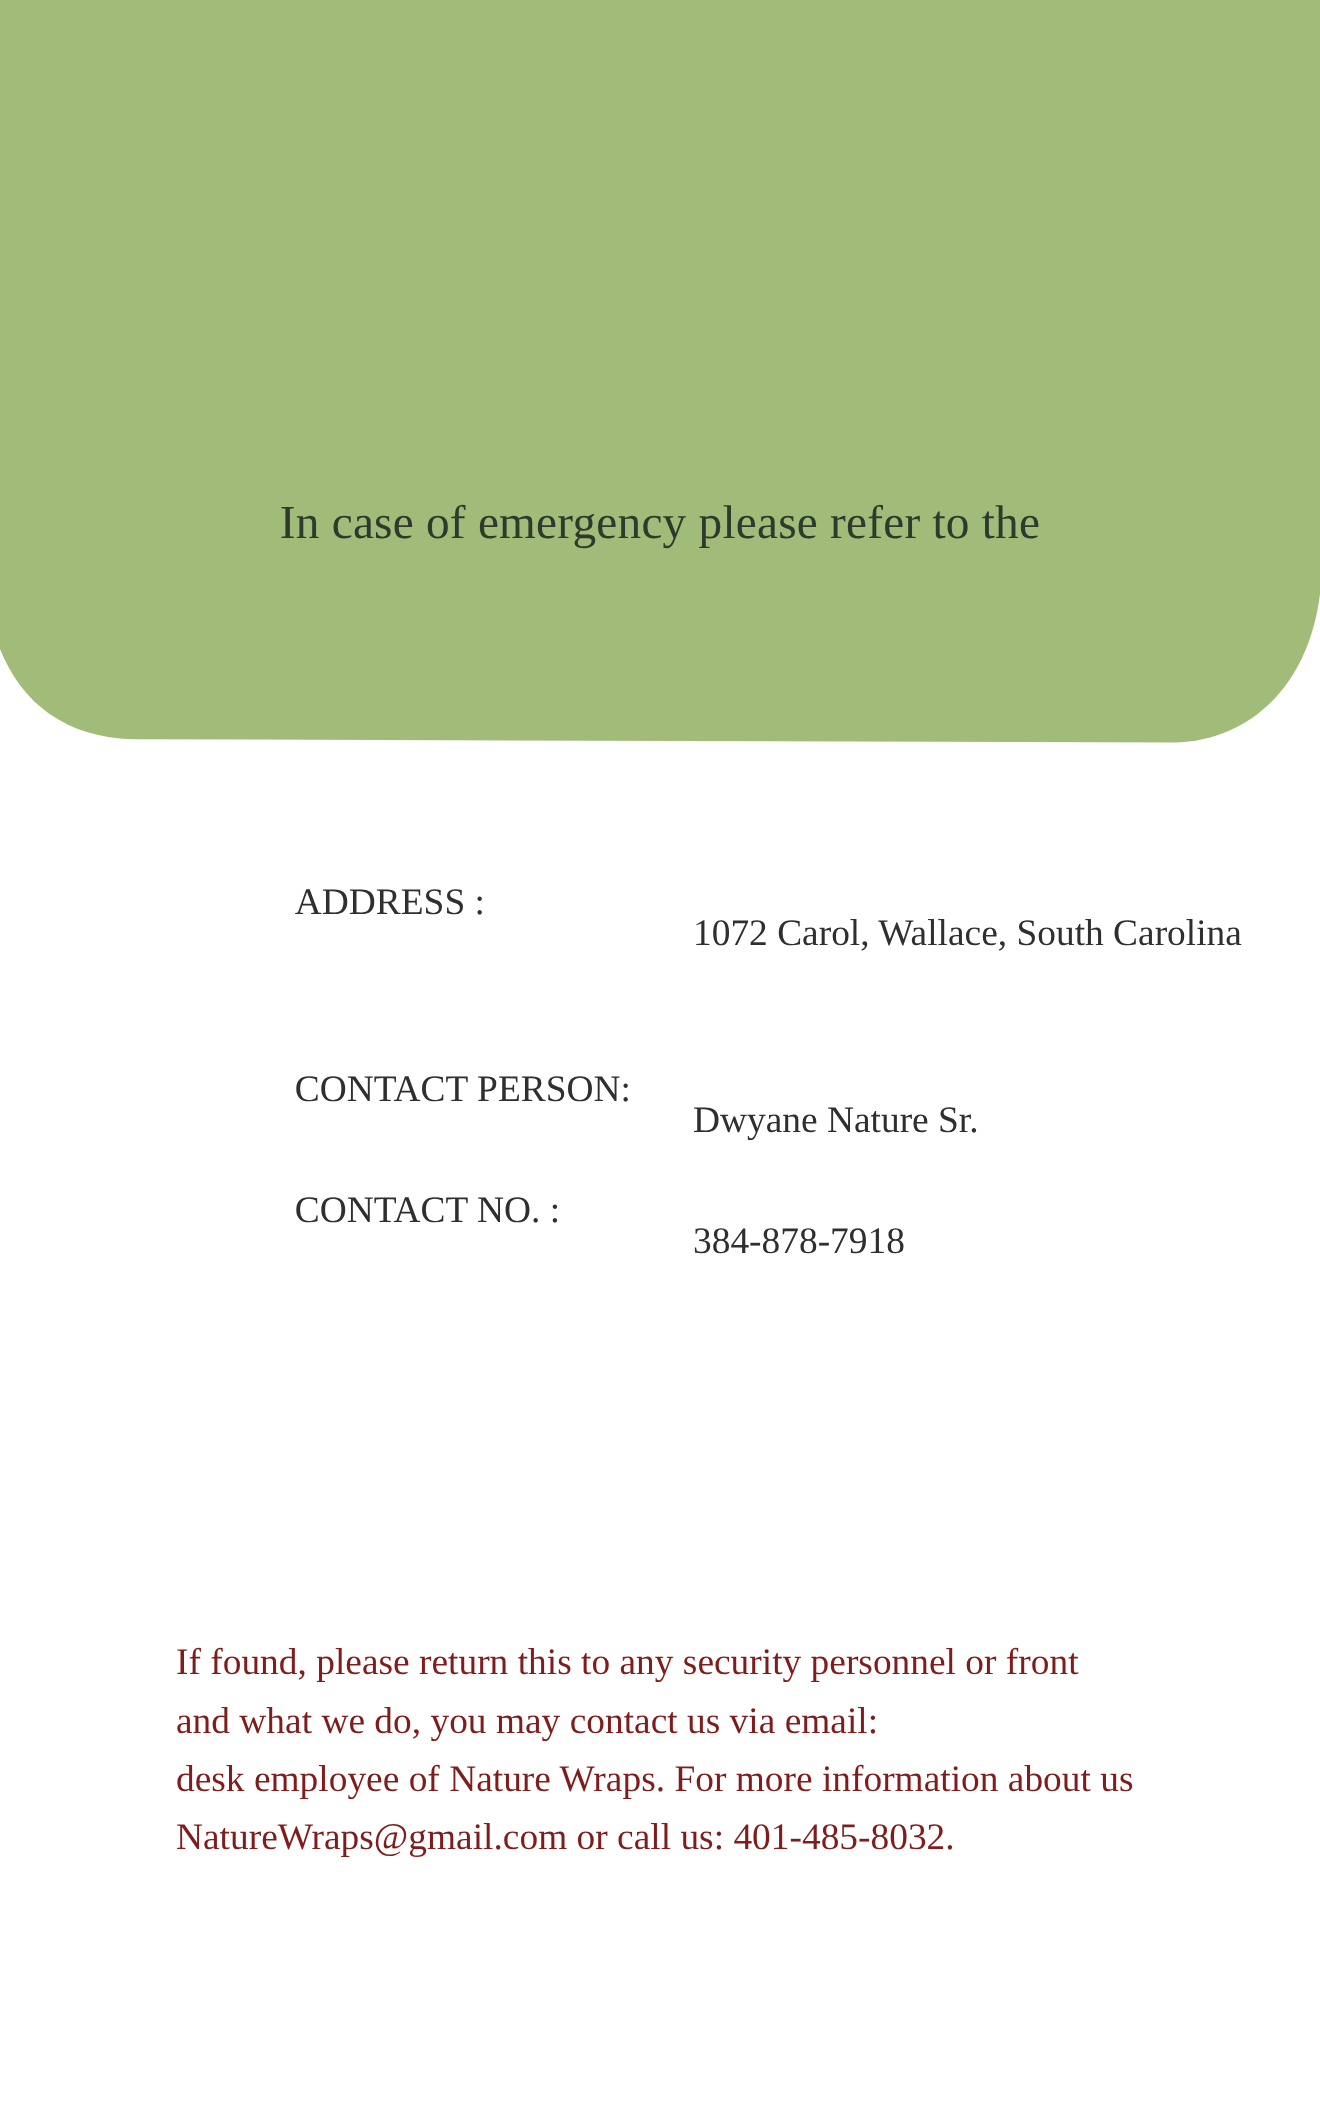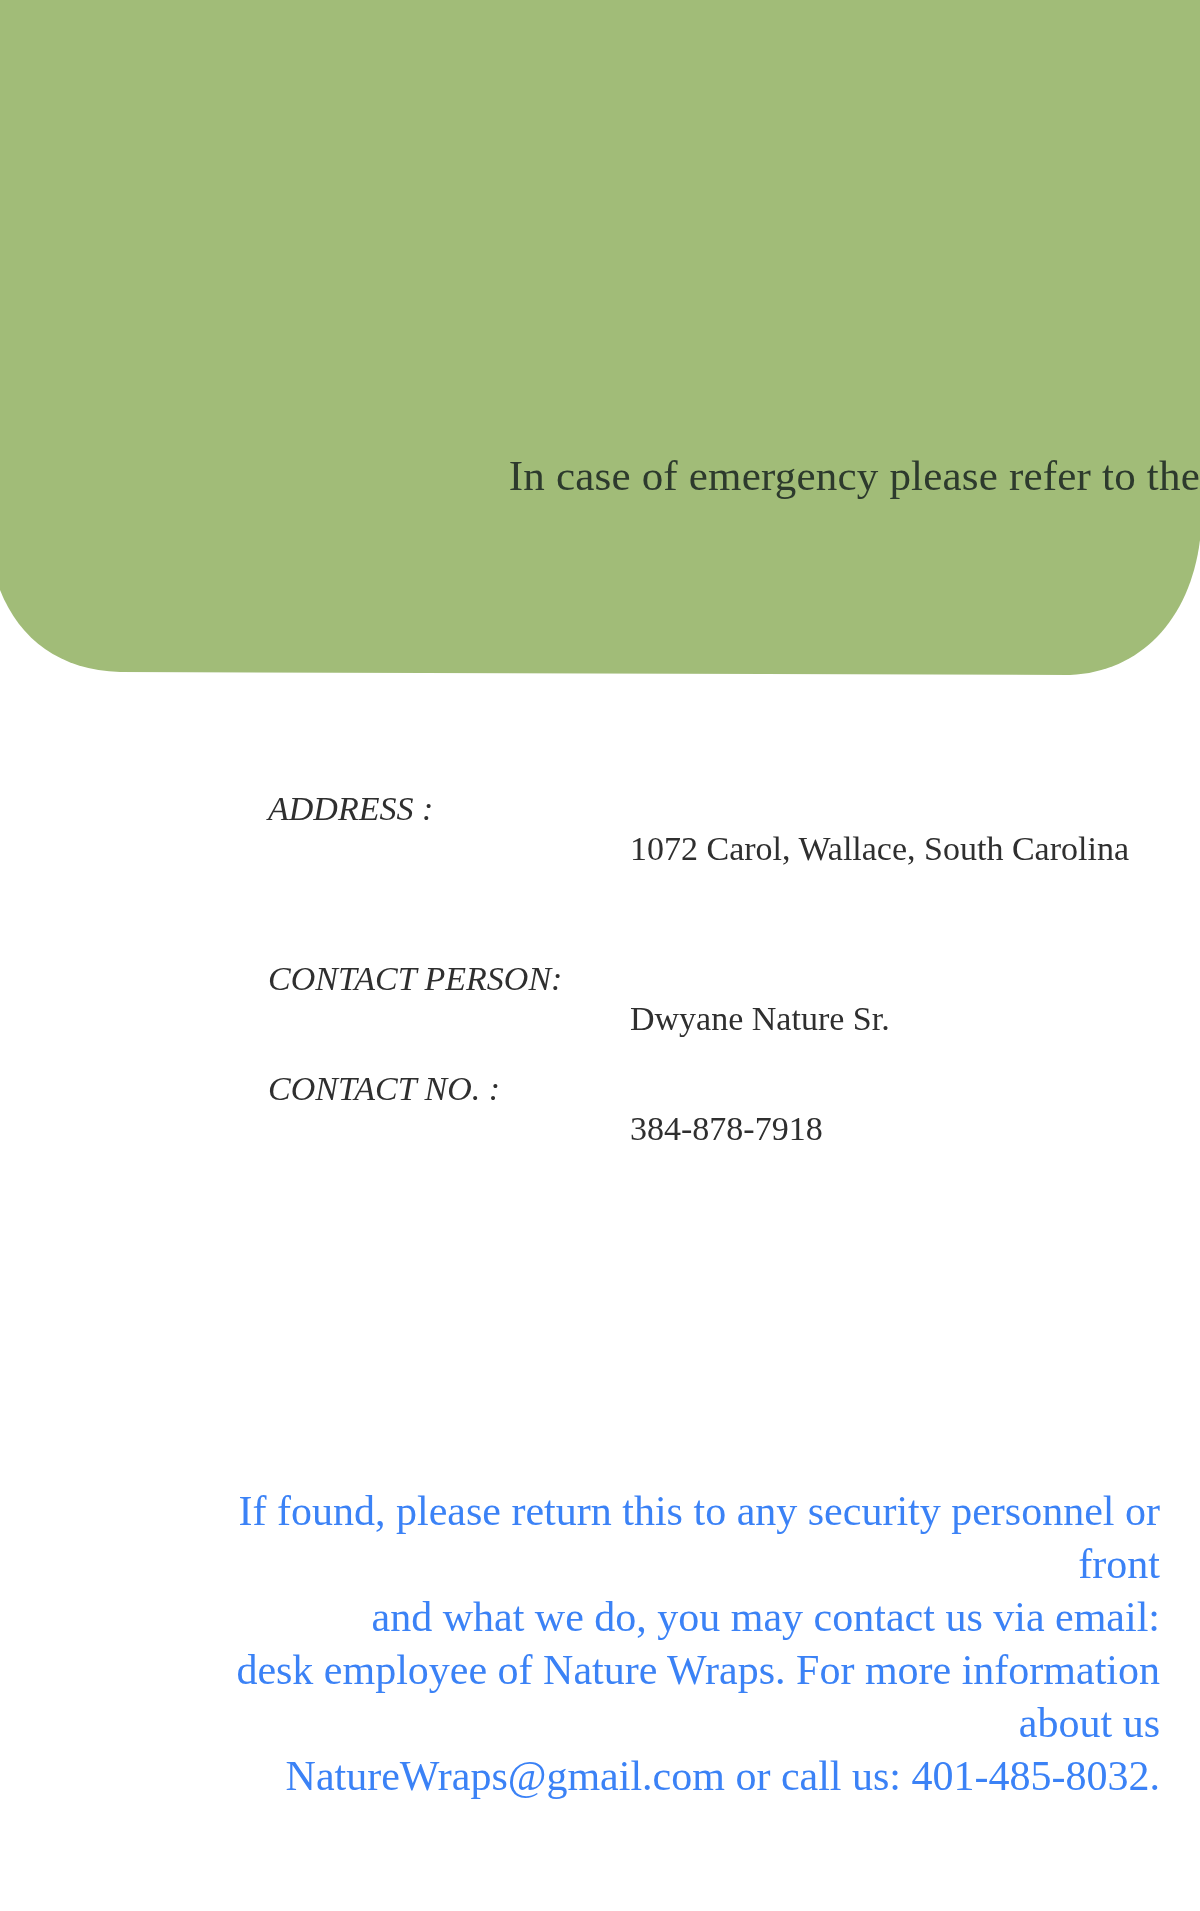--- a/index.html
+++ b/index.html
@@ -1,28 +1,28 @@
 <!DOCTYPE html>
 <html><head>
 <meta charset="utf-8">
 <style>
   html, body { margin:0; padding:0; }
   body { width:1200px; height:1911px; background:#ffffff; position:relative; overflow:hidden;
          font-family:"Liberation Serif","DejaVu Serif",serif; color:#2f2f2f; }
   .header { position:absolute; left:0; top:0; width:1200px; height:676px; }
   .header svg { position:absolute; left:0; top:0; }
-  .header-text { position:absolute; left:0; right:0; top:440px; text-align:right;
+  .header-text { position:absolute; left:0; right:0; top:440px; text-align:center;
                  font-size:43px; line-height:71px; color:#2d3a2d; letter-spacing:0.2px; }
   .header-text span { display:block; }
   .details { position:absolute; left:268px; top:790px; width:900px; }
   .row { position:absolute; left:0; font-size:34px; white-space:nowrap; }
-  .row .label { position:absolute; left:0; top:0;font-style:italic; }
+  .row .label { position:absolute; left:0; top:12px; }
   .row .value { position:absolute; left:362px; top:0;margin-top:40px; }
-  .notice { position:absolute; left:160px; width:1000px; top:1485px; text-align:right;
-            font-size:42px; line-height:53px; color:#3b82f6; }
+  .notice { position:absolute; left:160px; width:1000px; top:1485px; text-align:left;
+            font-size:34px; line-height:53px; color:#7f1d1d; }
   .notice span { display:block; }
 </style>
 </head>
 <body>
 
 <div class="header">
   <svg width="1200" height="676" viewBox="0 0 1200 676">
     <path d="M0 0 H1200 V540 C1190 620 1140 672 1070 675 L120 672 C60 670 20 640 0 590 Z" fill="#a1bc78"></path>
   </svg>
   <div class="header-text">

